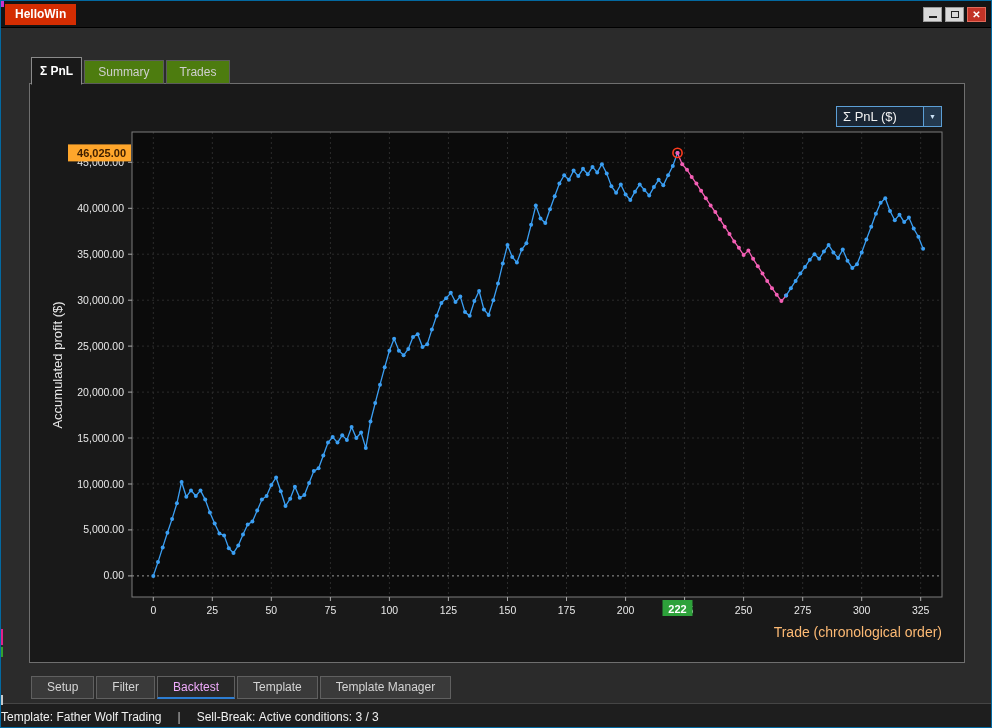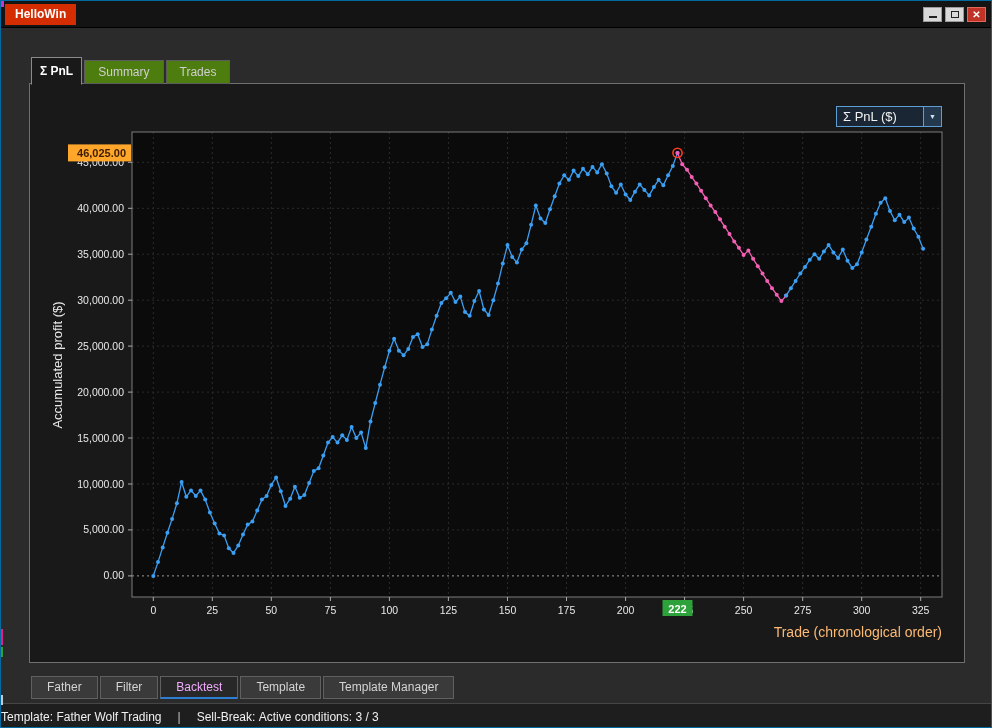--- a/index.html
+++ b/index.html
@@ -363,21 +363,21 @@
         <g>
           <rect x="604.5" y="472" width="30" height="16" fill="#2da13a"></rect>
           <text x="619.5" y="484.5" fill="#ffffff" font-size="11" font-weight="bold" text-anchor="middle">222</text>
         </g>
       </svg>
     <div id="x-axis-title">Trade (chronological order)</div>
   </div>
 
   <div id="bottom-tabs">
     <div class="btab">
-      <span>Father</span>
+      <span>Setup</span>
     </div>
     <div class="btab">
       <span>Filter</span>
     </div>
     <div class="btab active">
       <span>Backtest</span>
     </div>
     <div class="btab">
       <span>Template</span>
     </div>

